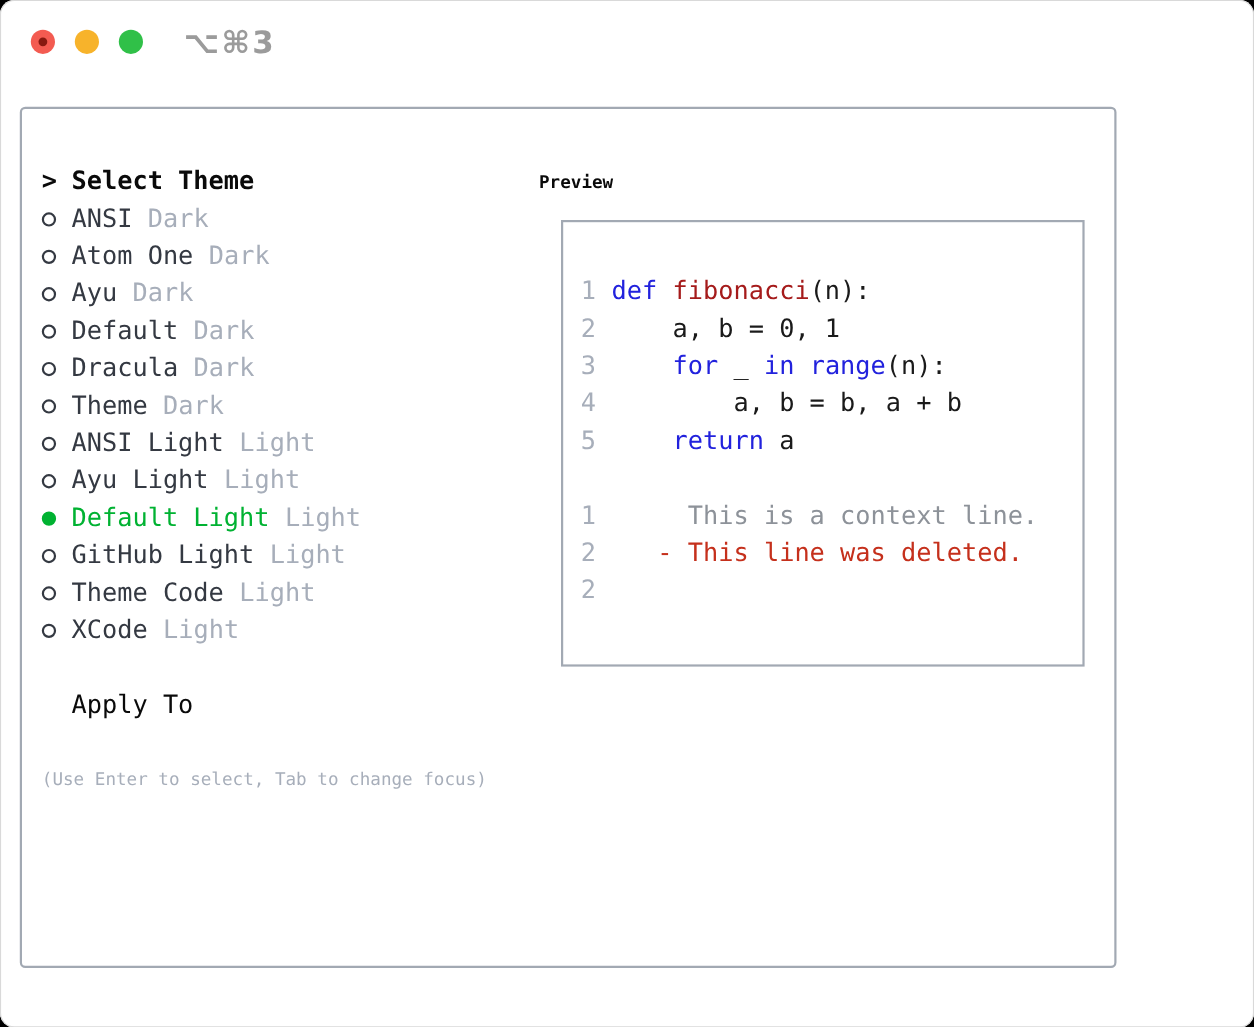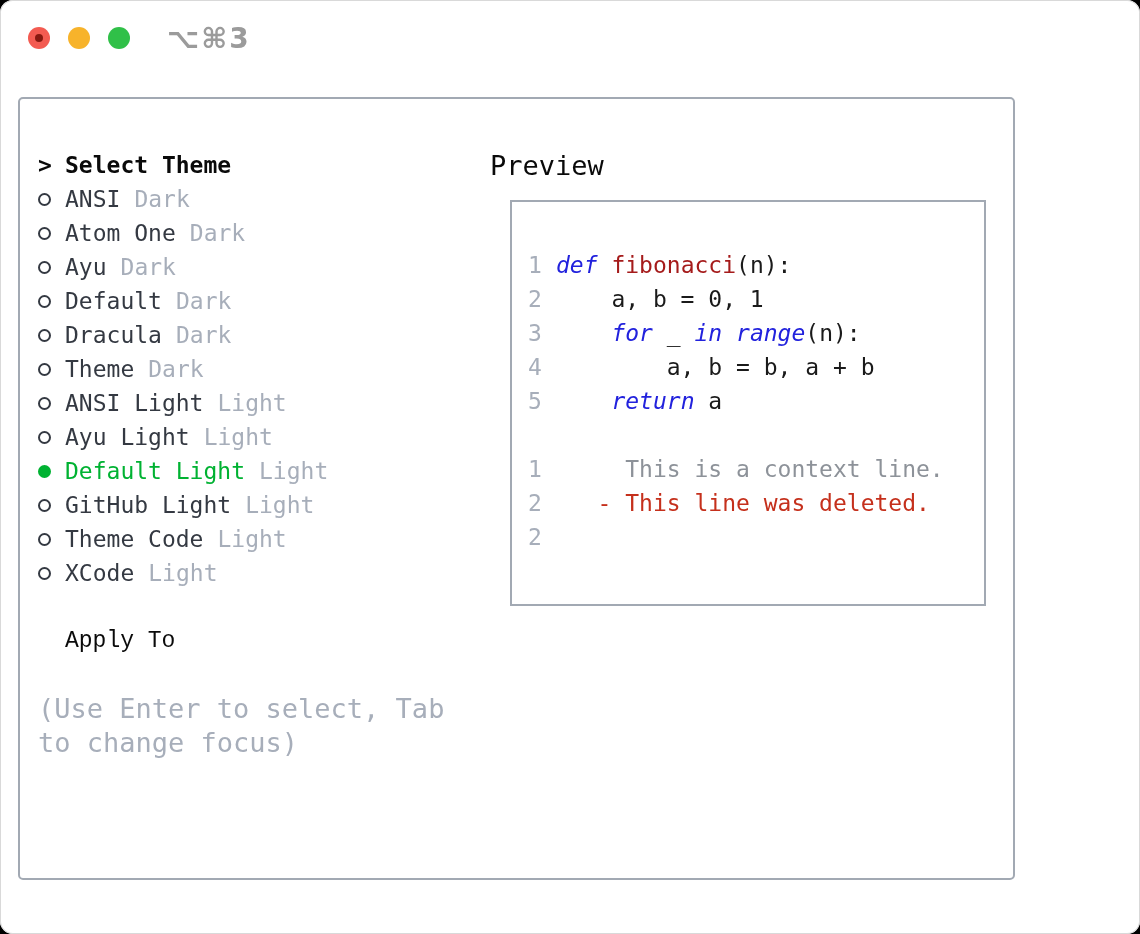--- a/index.html
+++ b/index.html
@@ -31,48 +31,48 @@
     position:absolute;left:18px;top:97px;width:997px;height:783px;
     border:2px solid var(--border-gray);border-radius:5px;box-sizing:border-box;
     background:#fff;
   }
   .panel *{box-sizing:border-box;}
   .col-left{position:absolute;left:18px;top:49px;width:440px;}
   .row{display:flex;align-items:center;height:34px;font-size:23px;white-space:pre;}
   .marker{width:15px;margin-right:12px;display:flex;align-items:center;flex:none;}
   .prompt{color:var(--heading-black);font-weight:bold;font-size:23px;}
   .heading{color:var(--heading-black);font-weight:bold;}
-  .subheading{color:var(--heading-black);font-family:Liberation Mono, monospace;}
+  .subheading{color:var(--heading-black);}
   .radio{
     width:13px;height:13px;border-radius:50%;
     border:2px solid var(--text-dark);background:transparent;
   }
   .row.selected .radio{background:var(--accent-green);border-color:var(--accent-green);}
   .opt-name{color:var(--text-dark);}
   .row.selected .opt-name{color:var(--accent-green);}
   .opt-variant{color:var(--muted-gray);margin-left:14px;}
   .apply-block{margin-top:34px;}
   .help{
-    margin-top:34px;width:430px;font-size:27px;line-height:34px;
+    margin-top:34px;width:430px;font-size:16px;line-height:34px;
     color:var(--muted-gray);
   }
   
   .preview-title{
     position:absolute;left:470px;top:49px;height:34px;display:flex;align-items:center;
-    font-size:27px;font-weight:normal;color:var(--heading-black);
+    font-size:16px;font-weight:bold;color:var(--heading-black);
   }
   .preview-box{
     position:absolute;left:490px;top:101px;width:476px;height:406px;
     border:2px solid var(--border-gray);background:#fff;
     padding:46px 0 0 16px;overflow:hidden;
   }
   .pline{height:34px;font-size:23px;line-height:34px;white-space:pre;display:flex;}
   .lnum{color:var(--muted-gray);width:14px;margin-right:14px;flex:none;}
   .tok-plain{color:#1a1a1a;}
-  .tok-kw{color:var(--keyword-blue);font-style:italic;}
+  .tok-kw{color:var(--keyword-blue);}
   .tok-fn{color:var(--function-red);}
   .tok-ctx{color:var(--context-gray);}
   .tok-del{color:var(--deleted-red);}
   .tok-add{color:var(--added-green);}
 </style>
 </head>
 <body>
 
 <div class="window">
 

